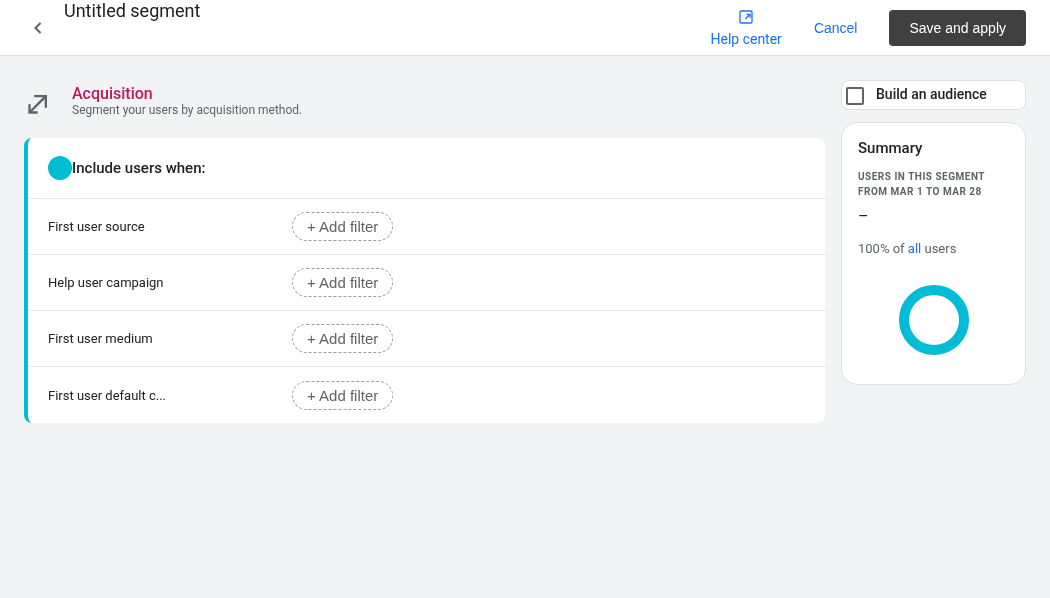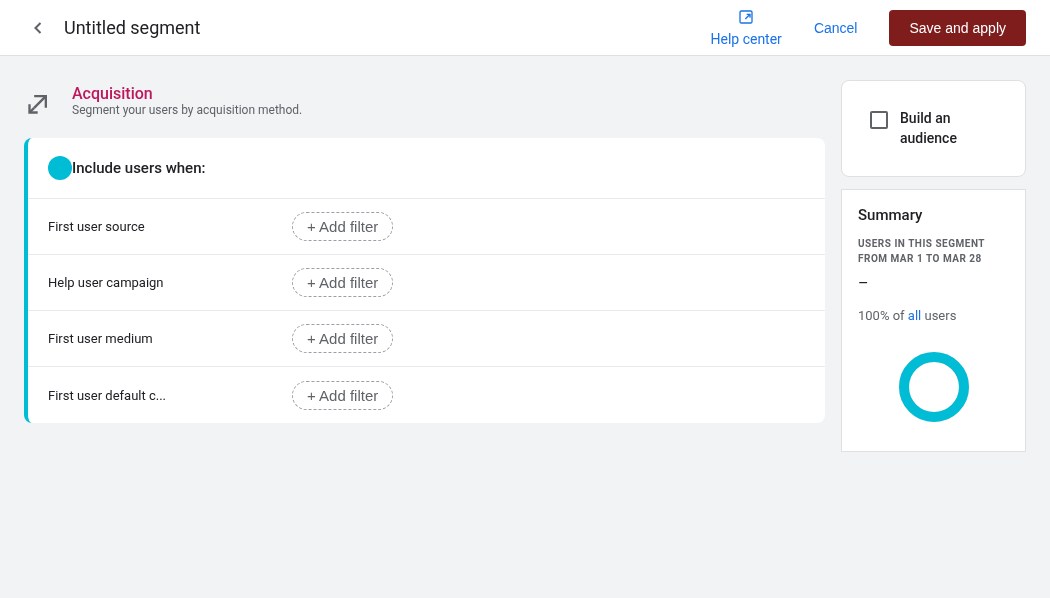--- a/index.html
+++ b/index.html
@@ -9,21 +9,20 @@
       color: #202124;
       font-size: 14px;
       width: 1050px;
       height: 598px;
       overflow: hidden;
     }
 
     
     .header {
       display: flex;
-      align-items: center;
       background: #fff;
       padding: 0 24px;
       height: 56px;
       border-bottom: 1px solid #e0e0e0;
       gap: 12px;
     }
     .header-back-btn {
       background: none;
       border: none;
       cursor: pointer;
@@ -61,21 +60,21 @@
     .cancel-btn {
       background: none;
       border: none;
       cursor: pointer;
       font-size: 14px;
       color: #1a73e8;
       padding: 8px 16px;
       border-radius: 4px;
     }
     .save-btn {
-      background: #7f1d1d;
+      background: #404040;
       color: #fff;
       border: none;
       border-radius: 4px;
       padding: 10px 20px;
       font-size: 14px;
       font-weight: 500;
       cursor: pointer;
     }
 
     
@@ -184,21 +183,21 @@
       width: 185px;
       display: flex;
       flex-direction: column;
       gap: 12px;
     }
 
     .build-audience-card {
       background: #fff;
       border-radius: 8px;
       border: 1px solid #e0e0e0;
-      padding: 28px;
+      padding: 4px;
       display: flex;
       align-items: flex-start;
       gap: 12px;
     }
     .build-audience-checkbox {
       width: 18px;
       height: 18px;
       border: 2px solid #5f6368;
       border-radius: 2px;
       flex-shrink: 0;
@@ -206,21 +205,21 @@
     }
     .build-audience-text {
       font-size: 14px;
       font-weight: 500;
       color: #202124;
       line-height: 1.4;
     }
 
     .summary-card {
       background: #fff;
-      border-radius: 0;
+      border-radius: 16px;
       border: 1px solid #e0e0e0;
       padding: 16px;
     }
     .summary-title {
       font-size: 15px;
       font-weight: 500;
       color: #202124;
       margin-bottom: 12px;
     }
     .summary-label {

